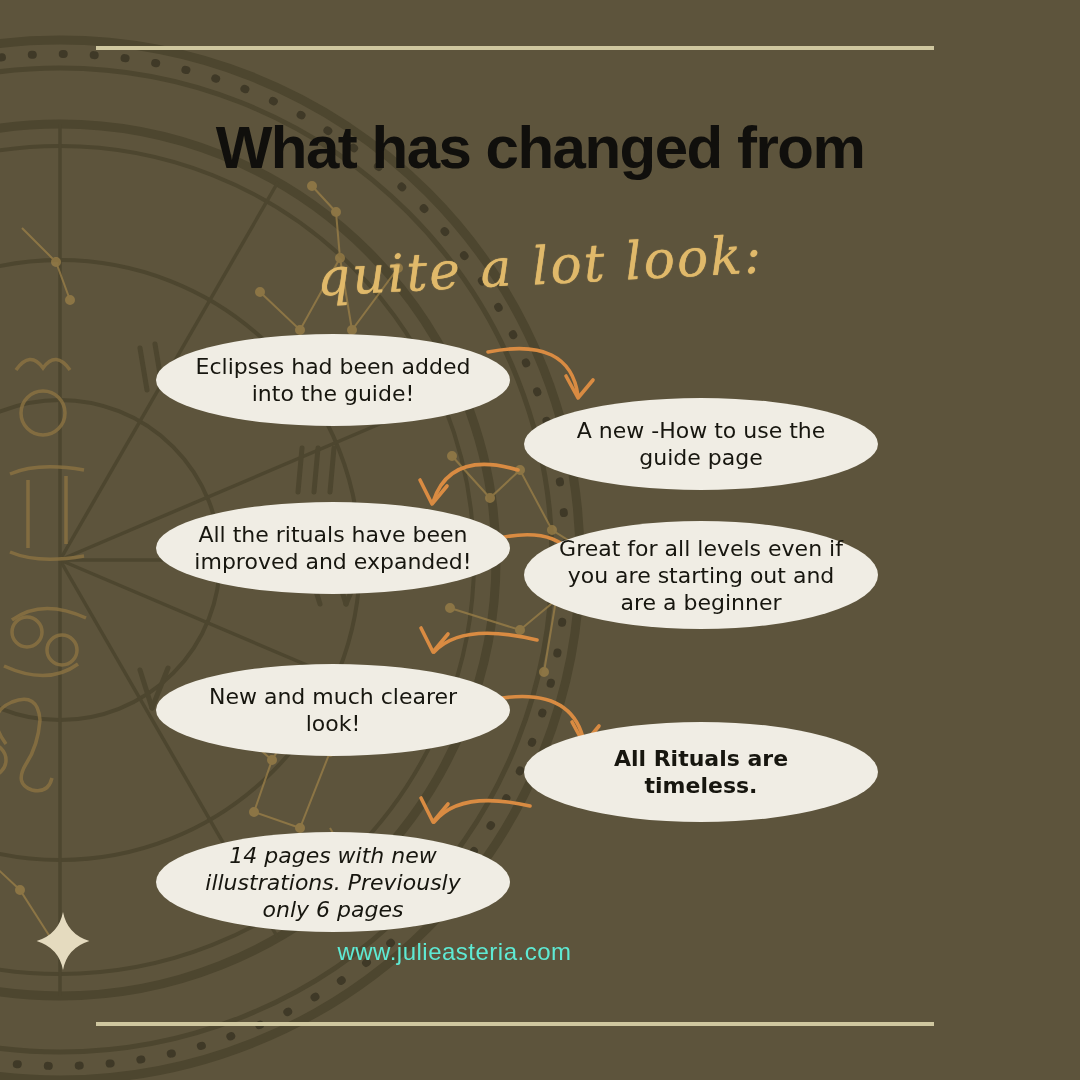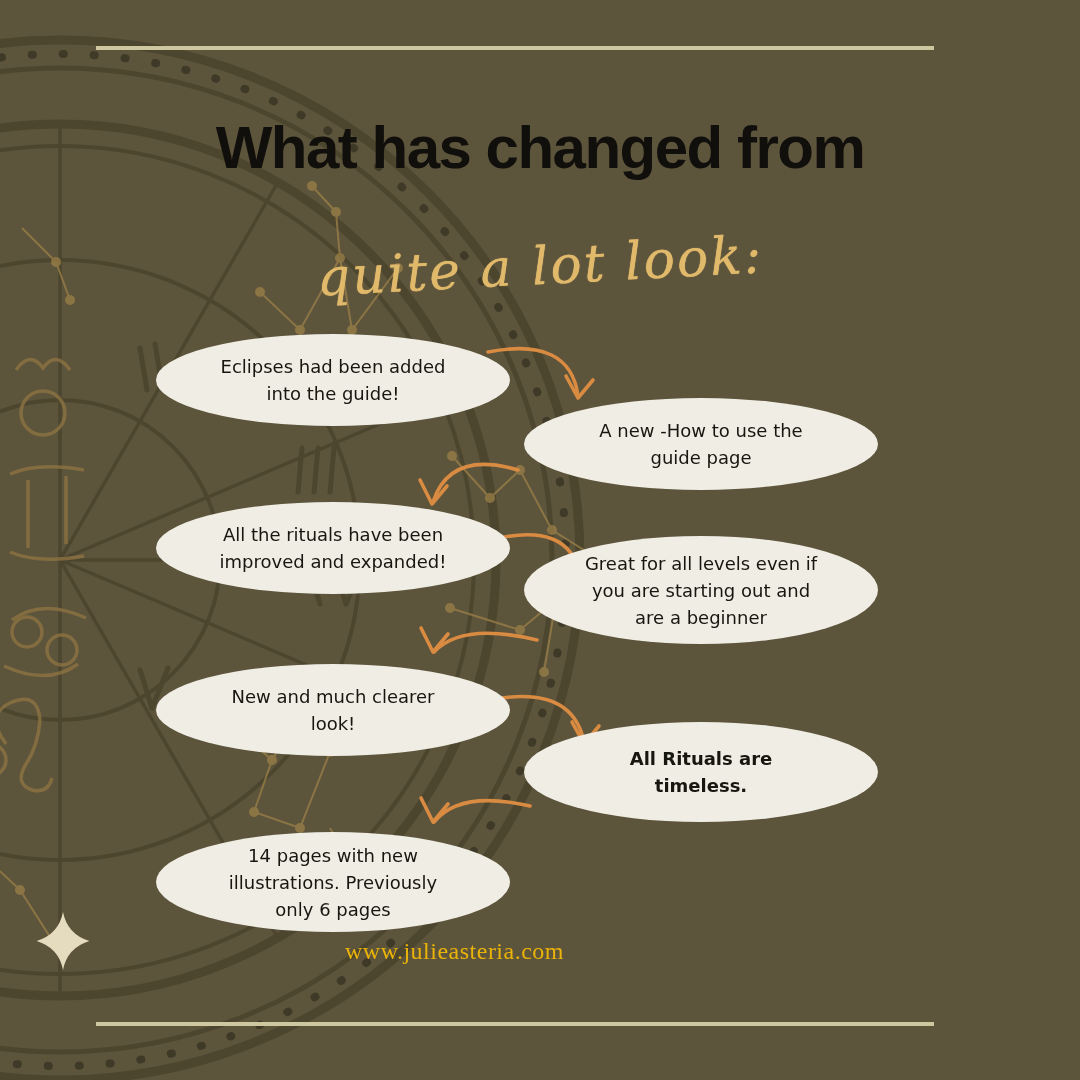--- a/index.html
+++ b/index.html
@@ -86,34 +86,34 @@
     background: #f0ede4;
     border-radius: 50%;
     display: flex;
     align-items: center;
     justify-content: center;
     text-align: center;
     box-sizing: border-box;
   }
   .bubble .bubble-text {
     font-family: "DejaVu Sans", sans-serif;
-    font-size: 18px;
+    font-size: 22px;
     line-height: 27px;
     color: #17160f;
     padding: 0 34px;
     white-space: pre-line;
   }
 
   .b0 { left: 156px; top: 334px; width: 354px; height: 92px; }
   .b1 { left: 524px; top: 398px; width: 354px; height: 92px; text-align: center; }
   .b2 { left: 156px; top: 502px; width: 354px; height: 92px; }
-  .b3 { left: 524px; top: 536px; width: 354px; height: 108px; }
+  .b3 { left: 524px; top: 521px; width: 354px; height: 108px; }
   .b4 { left: 156px; top: 664px; width: 354px; height: 92px; text-align: center; }
   .b5 { left: 524px; top: 722px; width: 354px; height: 100px; font-weight: bold; }
-  .b6 { left: 156px; top: 832px; width: 354px; height: 100px; }
+  .b6 { left: 156px; top: 832px; width: 354px; height: 100px; font-style: italic; }
 
   
   #arrows {
     position: absolute;
     left: 0; top: 0;
     width: 1080px; height: 1080px;
     pointer-events: none;
   }
 
   
@@ -125,24 +125,24 @@
     height: 58px;
   }
 
   
   #website {
     position: absolute;
     left: 0;
     top: 938px;
     width: 909px;
     text-align: center;
-    font-family: Liberation Serif, serif;
+    font-family: Liberation Sans, sans-serif;
     font-size: 24px;
     letter-spacing: 0.5px;
-    color: #eab308;
+    color: #5eead4;
   }
 </style>
 </head>
 <body>
 
 <div id="canvas">
 
   <svg id="bg-wheel" viewBox="0 0 1080 1080">
     <defs>
       <clipPath id="clipCanvas">

